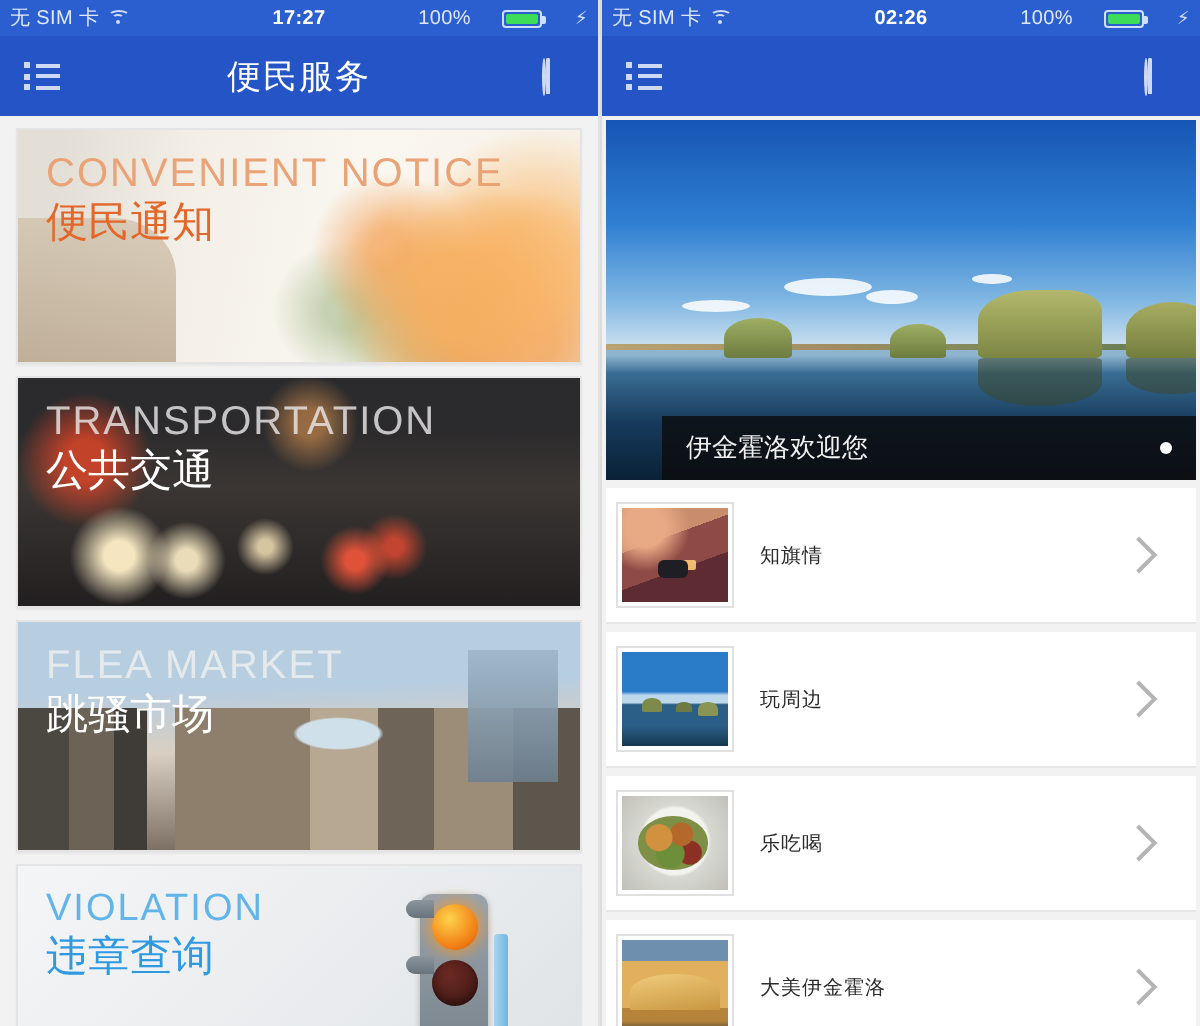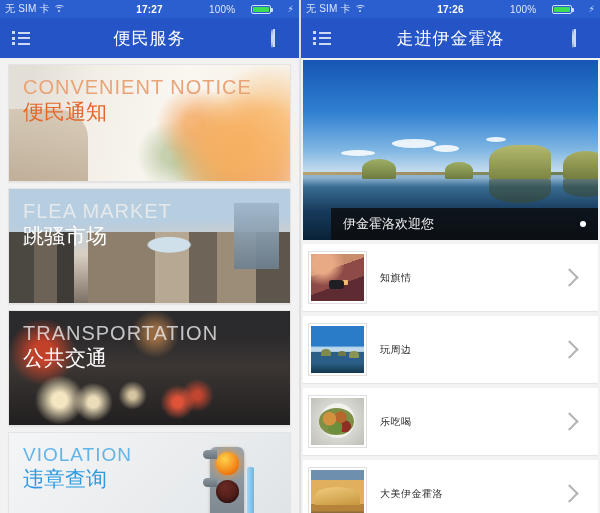--- a/index.html
+++ b/index.html
@@ -241,33 +241,33 @@
   <div class="cards">
 
     <div class="card c1">
       <div class="art"></div>
       <div class="caption">
         <div class="en">CONVENIENT NOTICE</div>
         <div class="cn">便民通知</div>
       </div>
     </div>
 
+    <div class="card c3">
+      <div class="art"></div>
+      <div class="caption">
+        <div class="en">TRANSPORTATION</div>
+        <div class="cn">公共交通</div>
+      </div>
+    </div>
+
     <div class="card c2">
       <div class="art"></div>
       <div class="caption">
         <div class="en">FLEA MARKET</div>
         <div class="cn">跳骚市场</div>
-      </div>
-    </div>
-
-    <div class="card c3">
-      <div class="art"></div>
-      <div class="caption">
-        <div class="en">TRANSPORTATION</div>
-        <div class="cn">公共交通</div>
       </div>
     </div>
 
     <div class="card c4">
       <div class="art"></div>
       <div class="tl-pole"></div>
       <div class="tl">
         <span class="visor v1"></span>
           <span class="visor v2"></span>
         <div class="lamp on"></div>
@@ -286,21 +286,21 @@
 
   <div class="statusbar">
     <div class="sb-left">
       <span>无 SIM 卡</span>
       <span class="wifi-ico">
           <i></i>
           <i></i>
           <i></i>
         </span>
     </div>
-    <div class="sb-center">17:26</div>
+    <div class="sb-center">02:26</div>
     <div class="sb-right">
       <span>100%</span>
       <span class="batt">
           <span></span>
         </span>
       <span class="bolt">⚡</span>
     </div>
   </div>
 
   <div class="navbar">
@@ -311,21 +311,20 @@
         </span>
       <span class="row">
           <b></b>
           <s></s>
         </span>
       <span class="row">
           <b></b>
           <s></s>
         </span>
     </div>
-    <div class="title">走进伊金霍洛</div>
     <div class="ico-user">
       <span class="head"></span><span class="body"></span>
     </div>
   </div>
 
   <div class="hero">
     <div class="sky"></div>
     <div class="cloud cl1"></div>
     <div class="cloud cl2"></div>
     <div class="cloud cl3"></div>

